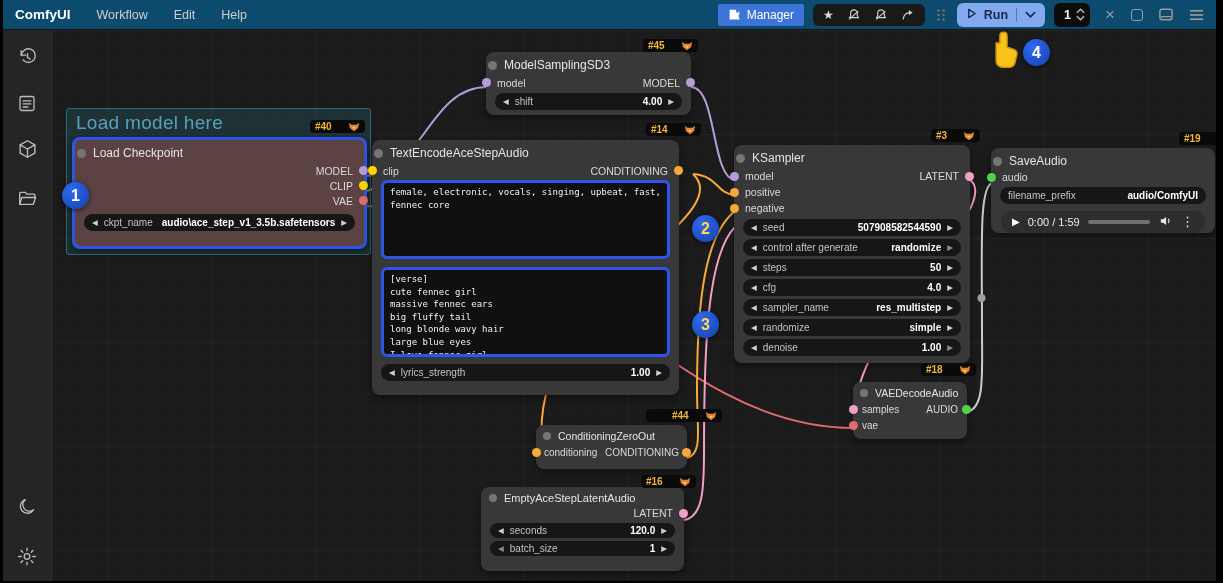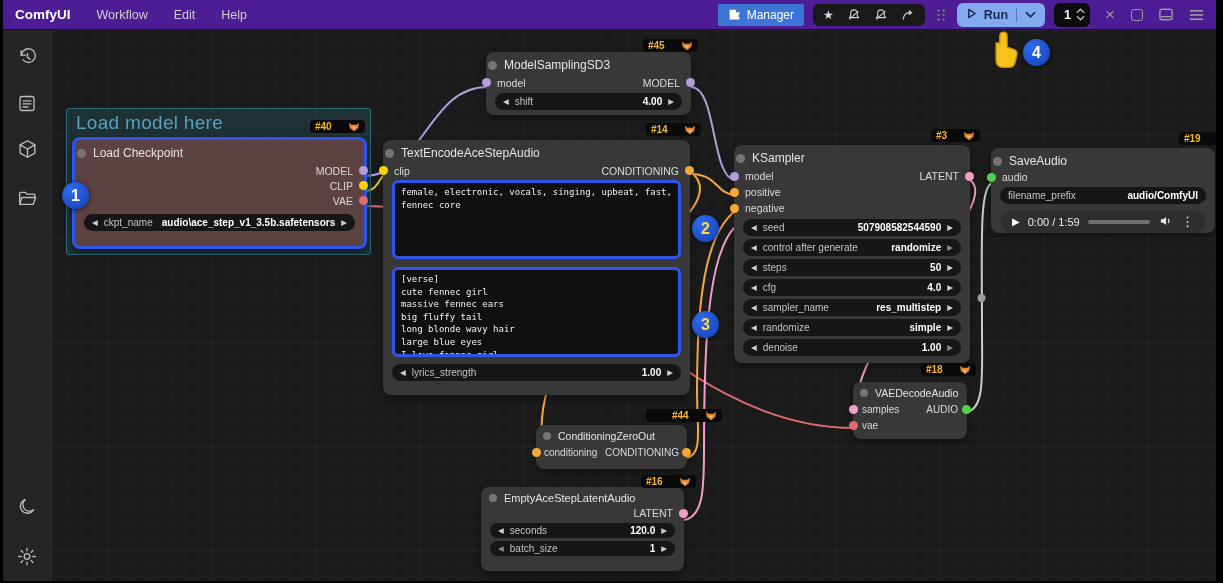--- a/index.html
+++ b/index.html
@@ -1,21 +1,21 @@
 <!DOCTYPE html>
 <html><head>
 <meta charset="utf-8">
 <style>
   * { margin:0; padding:0; box-sizing:border-box; }
   body { background:#000; font-family:"Liberation Sans", sans-serif; }
   .frame { position:relative; width:1223px; height:583px; background:#000; overflow:hidden; }
   .app { position:absolute; left:3px; top:0; right:7px; bottom:2px; background:#1b1b1b; overflow:hidden; }
 
   
-  .topbar { position:absolute; left:0; top:0; right:0; height:30px; background:#4c1d95;
+  .topbar { position:absolute; left:0; top:0; right:0; height:30px; background:#0c4a6e;
             display:flex; align-items:center; z-index:50; border-bottom:1px solid #151515;}
   .brand { color:#fff; font-weight:bold; font-size:13.5px; padding:0 14px 0 12px; }
   .menus { display:flex; gap:26px; margin-left:12px; }
   .menu-item { color:#cfcfcf; font-size:12.5px; cursor:default; }
   .tb-right { margin-left:auto; display:flex; align-items:center; gap:9px; padding-right:12px; }
   .btn-manager { display:flex; align-items:center; gap:6px; background:#3c74d8; color:#fff;
                  font-size:12px; height:22px; padding:0 10px; border-radius:2px; }
   .icon-pill { display:flex; align-items:center; gap:13px; background:#191919; height:22px;
                padding:0 10px; border-radius:6px; }
   .pill-icon { color:#dedede; font-size:12px; line-height:1; display:flex; align-items:center; }
@@ -299,21 +299,21 @@
         <span class="dot out c-model"></span>
       </div>
       <div class="widget">
         <span class="w-arrow">◀</span>
         <span class="w-label">shift</span>
         <span class="w-value">4.00</span>
         <span class="w-arrow">▶</span>
       </div>
     </div>
 
-    <div class="node" style="left:380px; top:110px; width:307px; height:255px;">
+    <div class="node" style="left:369px; top:110px; width:307px; height:255px;">
       <div class="node-header">
         <span class="collapse-dot"></span>
         <span>TextEncodeAceStepAudio</span>
       </div>
       <div class="slot-row">
         <span class="dot in c-clip"></span>
         <span class="in-label">clip</span>
         <span class="out-label">CONDITIONING</span>
         <span class="dot out c-cond"></span>
       </div>

